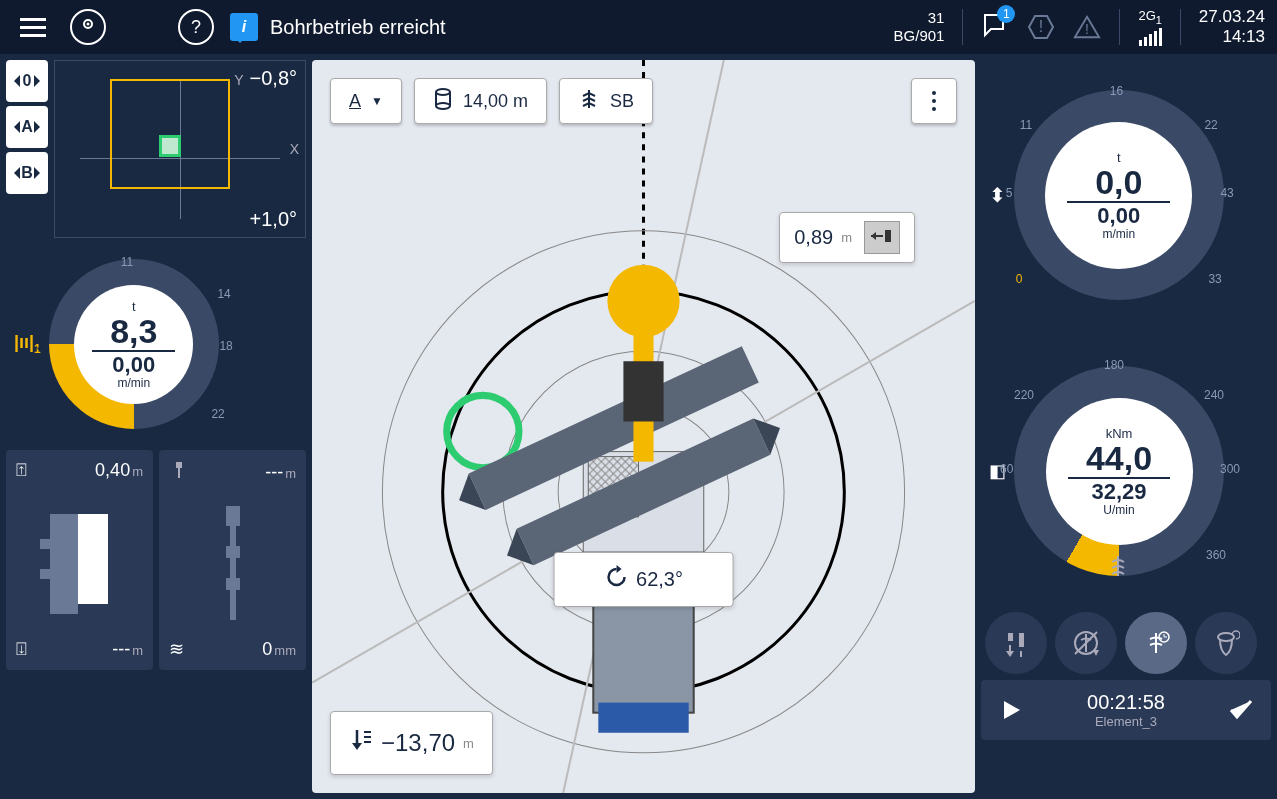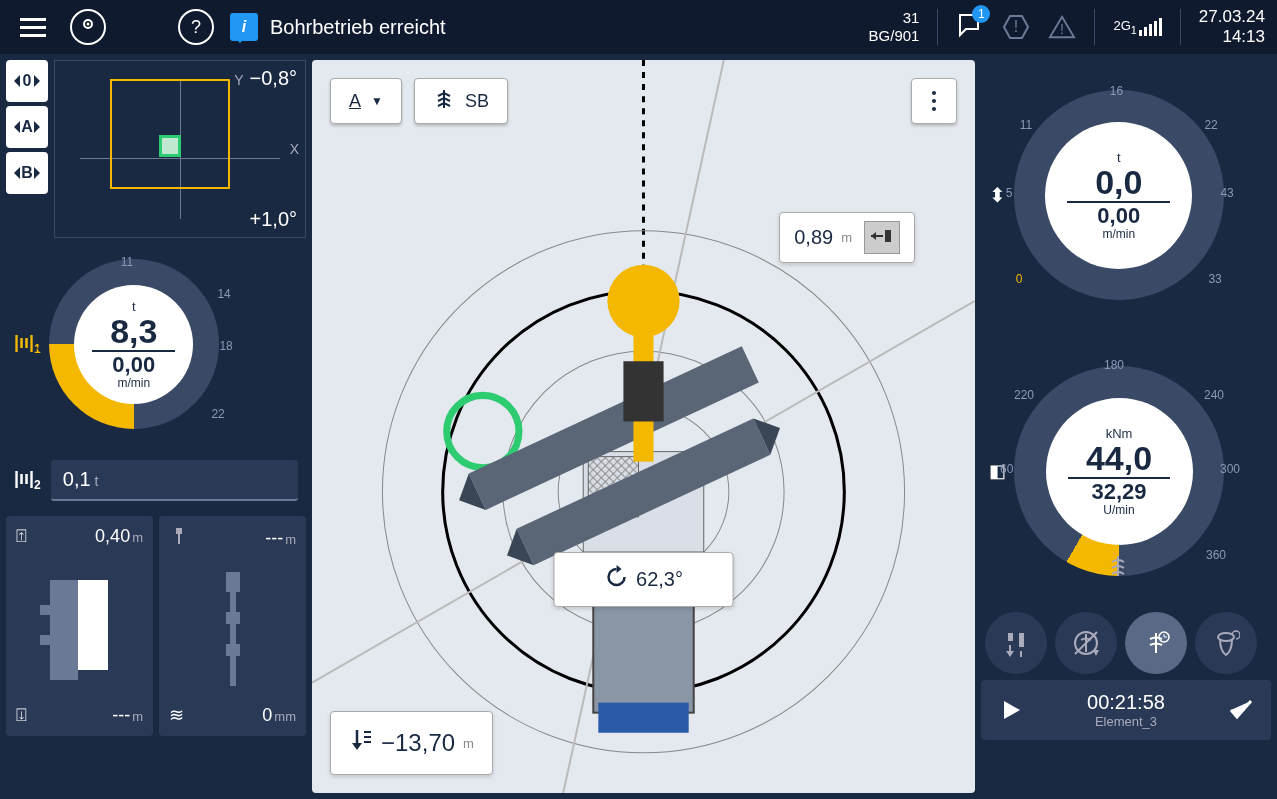--- a/index.html
+++ b/index.html
@@ -46,21 +46,21 @@
   width: 28px; height: 28px; color: #6a7a96;
   display: flex; align-items: center; justify-content: center;
 }
 .notif-bubble { position: relative; }
 .notif-bubble .badge {
   position: absolute; top: -6px; right: -6px;
   background: #2196f3; color: #fff;
   width: 18px; height: 18px; border-radius: 50%;
   font-size: 12px; display: flex; align-items: center; justify-content: center;
 }
-.signal { display: flex; flex-direction: row; align-items: center; font-size: 11px; gap: 2px;}
+.signal { display: flex; flex-direction: column; align-items: center; font-size: 11px; gap: 2px;}
 .signal-bars { display: flex; gap: 2px; align-items: flex-end; }
 .signal-bars span { width: 3px; background: #fff; }
 .datetime { text-align: right; font-size: 17px; line-height: 1.2; }
 
 .main { flex: 1; display: flex; gap: 6px; padding: 6px; }
 
 .left-col { width: 300px; display: flex; flex-direction: column; gap: 6px; }
 .right-col { width: 290px; display: flex; flex-direction: column; gap: 6px; }
 .center-col { flex: 1; background: #e4e8ef; border-radius: 4px; position: relative; }
 
@@ -309,26 +309,20 @@
         <div class="tick" style="top:-4px;left:72px">11</div>
         <div class="tick" style="top:32px;left:-10px;color:#1a2942;font-weight:bold">7</div>
         <div class="tick" style="top:80px;left:-12px;color:#1a2942;font-weight:bold">3</div>
         <div class="tick" style="bottom:8px;left:-4px;color:#1a2942;font-weight:bold">0</div>
         <div class="tick" style="top:28px;right:-12px">14</div>
         <div class="tick" style="top:80px;right:-14px">18</div>
         <div class="tick" style="bottom:8px;right:-6px">22</div>
       </div>
     </div>
 
-    <div class="panel val-row">
-      <div class="gauge-label white">|ıı|<sub>2</sub></div>
-      <div class="val-box">
-        <span>0,1</span><span class="u">t</span>
-      </div>
-    </div>
 
     <div class="depth-row">
       <div class="depth-panel">
         <div class="depth-top">
           <span>⍐</span>
           <span class="depth-val"><span>0,40</span><span class="u">m</span></span>
         </div>
         <div class="depth-graphic">
           <svg width="80" height="120" viewBox="0 0 80 120">
             <rect x="10" y="10" width="28" height="100" fill="#6a7a96"></rect>
@@ -407,20 +401,32 @@
         <pattern id="grid" width="8" height="8" patternUnits="userSpaceOnUse">
           <path d="M0 0 L8 8 M8 0 L0 8" stroke="#888" stroke-width="1"></path>
         </pattern>
       </defs>
     </svg>
 
     <div class="center-toolbar">
       <div class="ctr-btn">
         <span style="text-decoration:underline">A</span>
         <span style="font-size:12px">▼</span>
+      </div>
+      <div class="ctr-btn">
+        <span>
+          <svg width="20" height="24">
+              <ellipse cx="10" cy="5" rx="7" ry="3" fill="none" stroke="#1a2942" stroke-width="2"></ellipse>
+              <line x1="3" y1="5" x2="3" y2="19" stroke="#1a2942" stroke-width="2"></line>
+              <line x1="17" y1="5" x2="17" y2="19" stroke="#1a2942" stroke-width="2"></line>
+              <ellipse cx="10" cy="19" rx="7" ry="3" fill="none" stroke="#1a2942" stroke-width="2"></ellipse>
+              <line x1="22" y1="3" x2="22" y2="21" stroke="#1a2942" stroke-width="1"></line>
+            </svg>
+        </span>
+        <span>14,00 m</span>
       </div>
       <div class="ctr-btn">
         <span>
           <svg width="22" height="22">
               <line x1="11" y1="2" x2="11" y2="20" stroke="#1a2942" stroke-width="2"></line>
               <path d="M5 8 l6 -3 l6 3 M5 13 l6 -3 l6 3 M5 18 l6 -3 l6 3" fill="none" stroke="#1a2942" stroke-width="2"></path>
             </svg>
         </span>
         <span>SB</span>
       </div>

